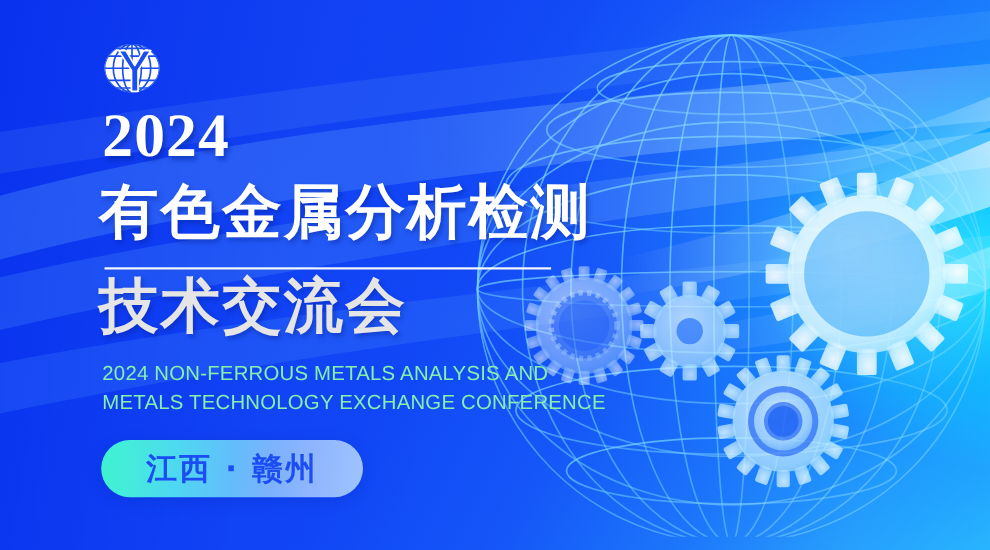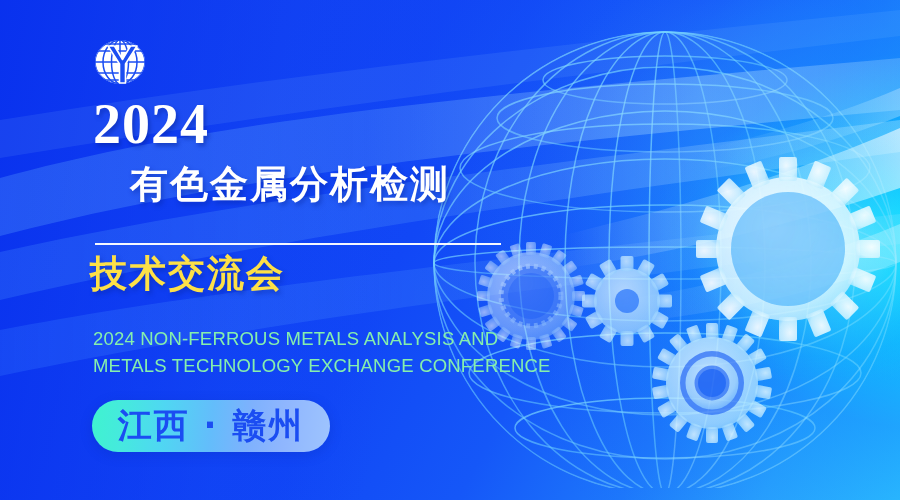--- a/index.html
+++ b/index.html
@@ -132,48 +132,47 @@
     letter-spacing: 1px;
     text-shadow: 2px 3px 4px rgba(4,30,140,0.45);
   }
 
   .title-cn-1 {
     position: absolute;
     left: 90px;
     top: 165px;
     font-family: "DejaVu Sans", "Liberation Sans", sans-serif;
     font-weight: bold;
-    font-size: 38px;
+    font-size: 54px;
     line-height: 1.04;
     color: #ffffff;
     letter-spacing: 2px;
     white-space: nowrap;
     text-shadow: 2px 3px 5px rgba(4,30,140,0.42);
-    margin-left: 40px;
   }
 
   .divider {
     position: absolute;
     left: 95px;
     top: 243px;
     width: 406px;
     height: 2px;
     background: #ffffff;
     opacity: 0.96;
   }
 
   .title-cn-2 {
     position: absolute;
     left: 90px;
     top: 255px;
-    font-family: Liberation Sans, sans-serif;
+    font-family: Liberation Mono, monospace;
     font-weight: bold;
-    font-size: 37px;
+    font-size: 54px;
     line-height: 1.04;
-    color: #fde047;
+    color: #e5e5e5;
     letter-spacing: 2px;
     white-space: nowrap;
     text-shadow: 2px 3px 5px rgba(4,30,140,0.42);
   }
 
   .subtitle-en {
     position: absolute;
     left: 93px;
     top: 326px;
     width: 440px;
@@ -201,21 +200,21 @@
         #8fb6fe 80%,
         #9ec4fe 100%);
     display: flex;
     align-items: center;
     justify-content: center;
     box-shadow: 0 3px 12px rgba(8,40,170,0.25);
   }
   .badge-text {
     font-family: "DejaVu Sans", "Liberation Sans", sans-serif;
     font-weight: bold;
-    font-size: 34px;
+    font-size: 28px;
     letter-spacing: 2px;
     color: #1b4df2;
     white-space: nowrap;
   }
 </style>
 </head>
 <body>
 
 <div id="banner">
 

